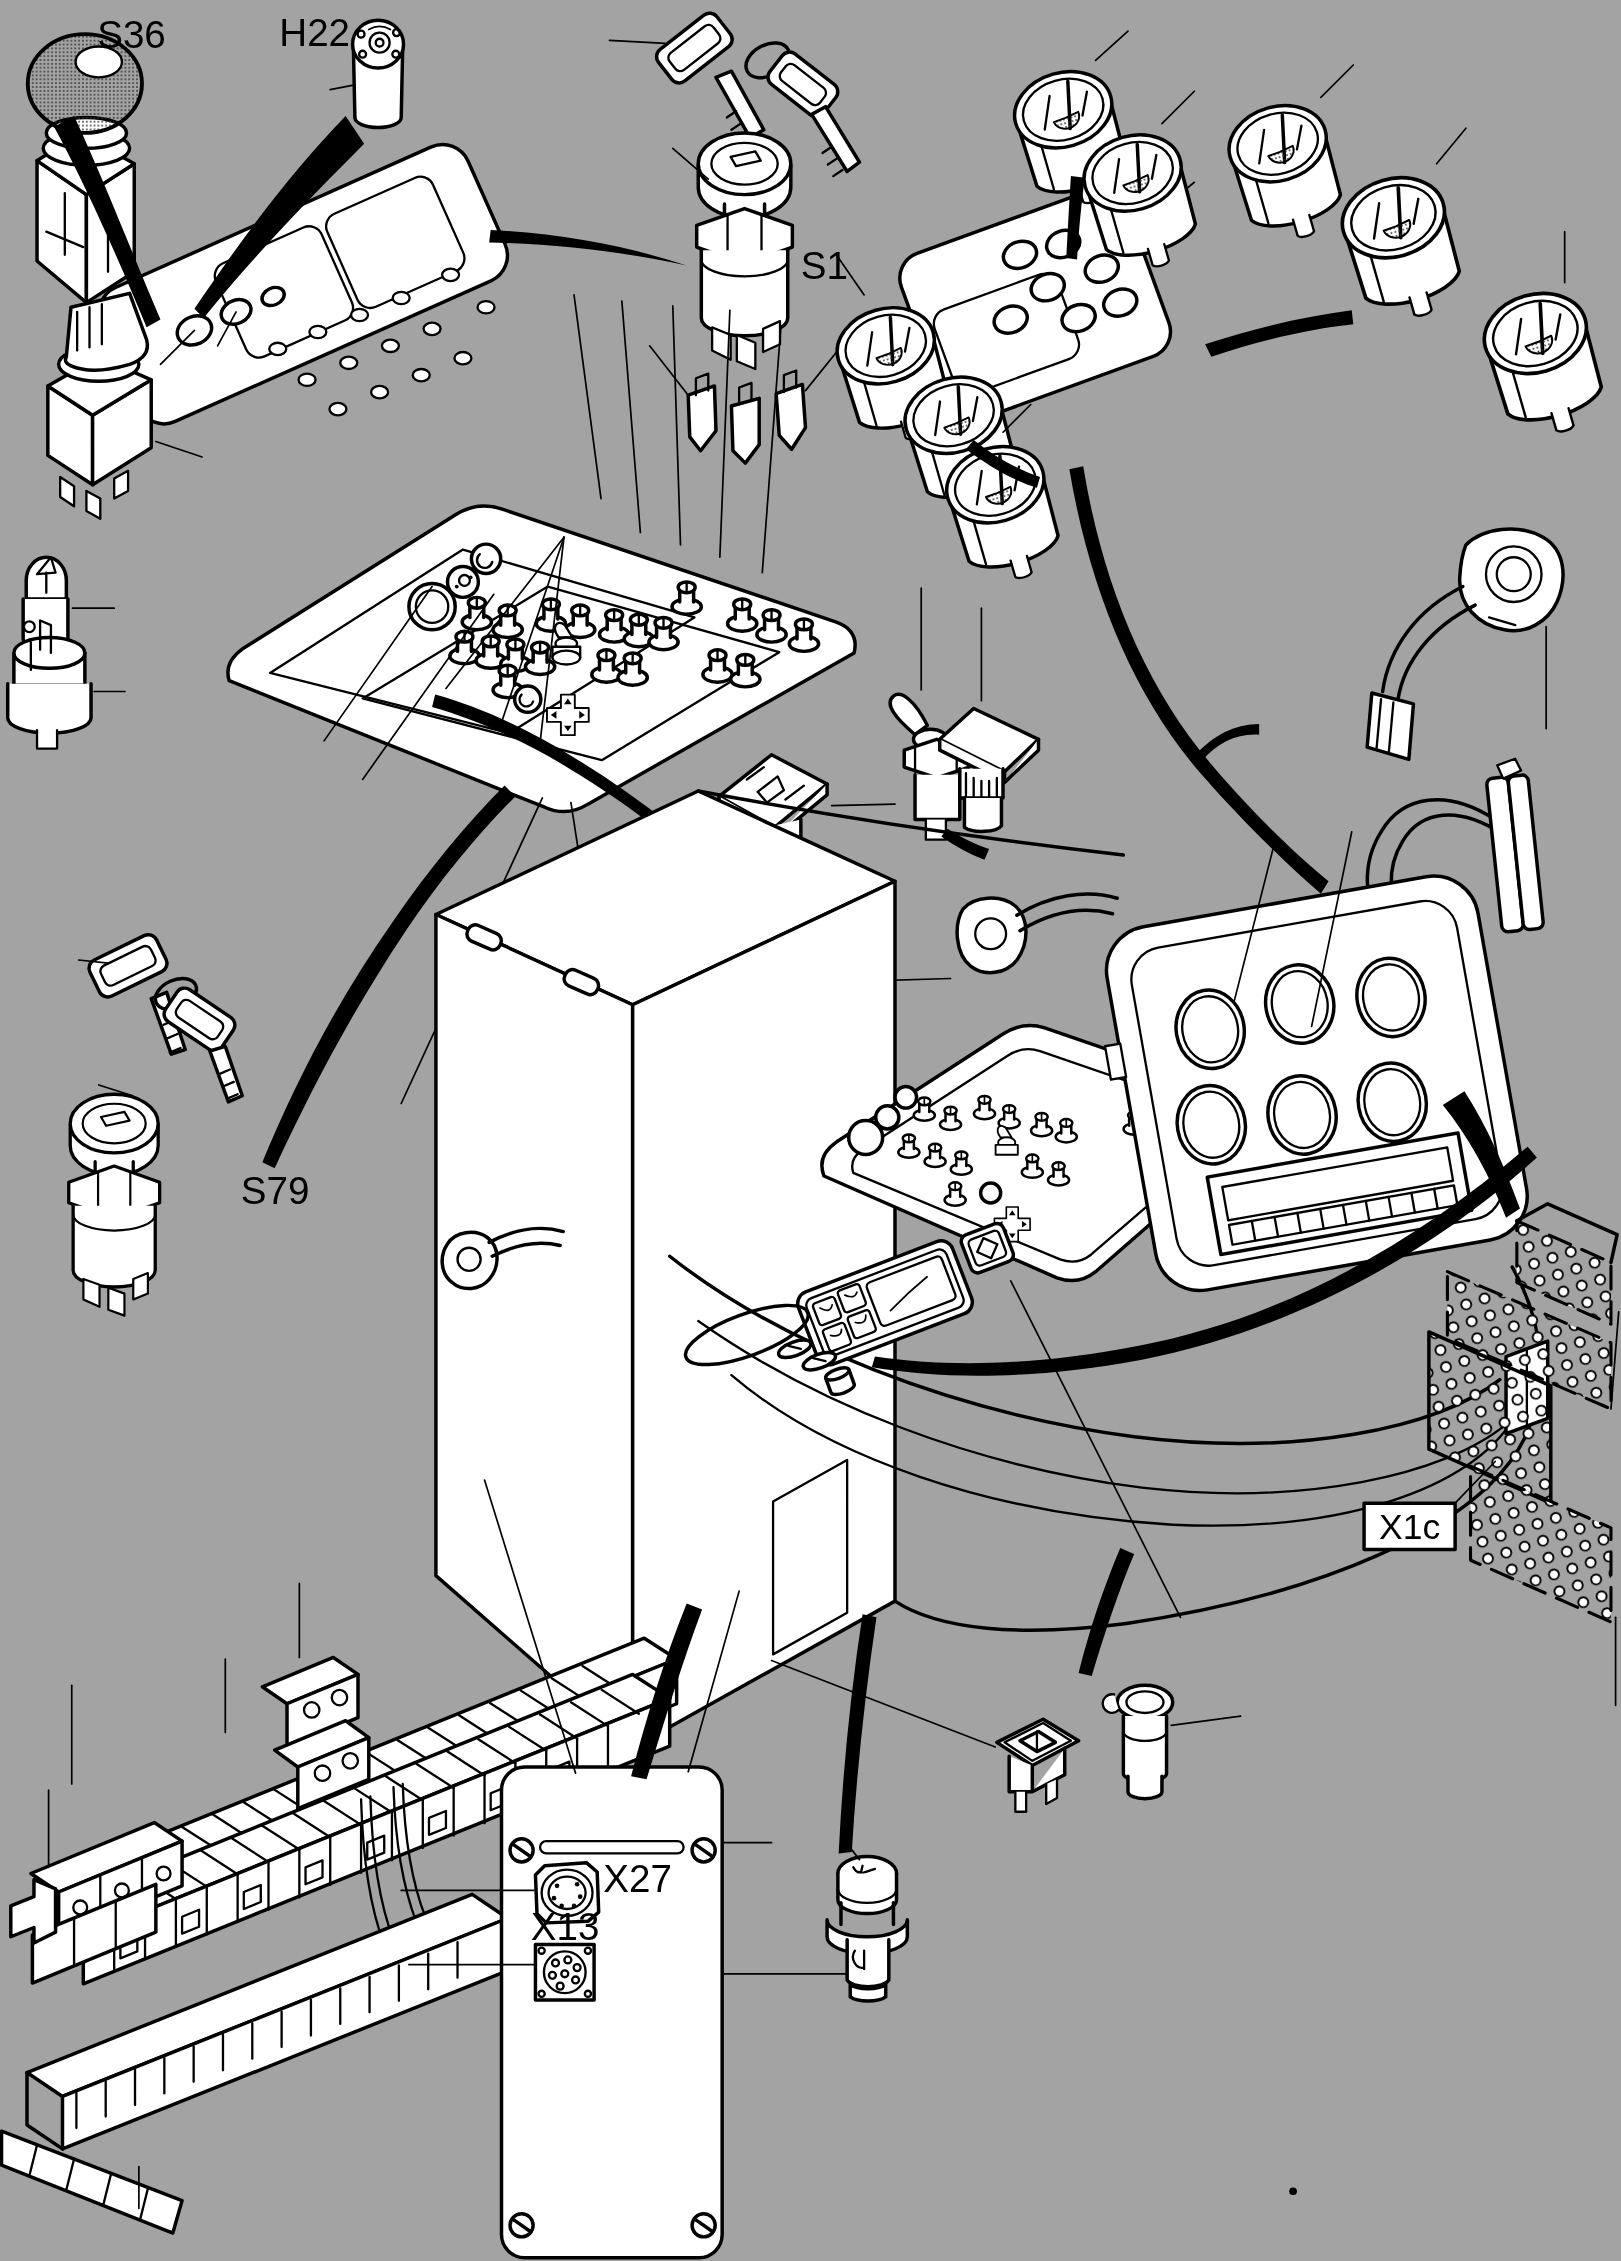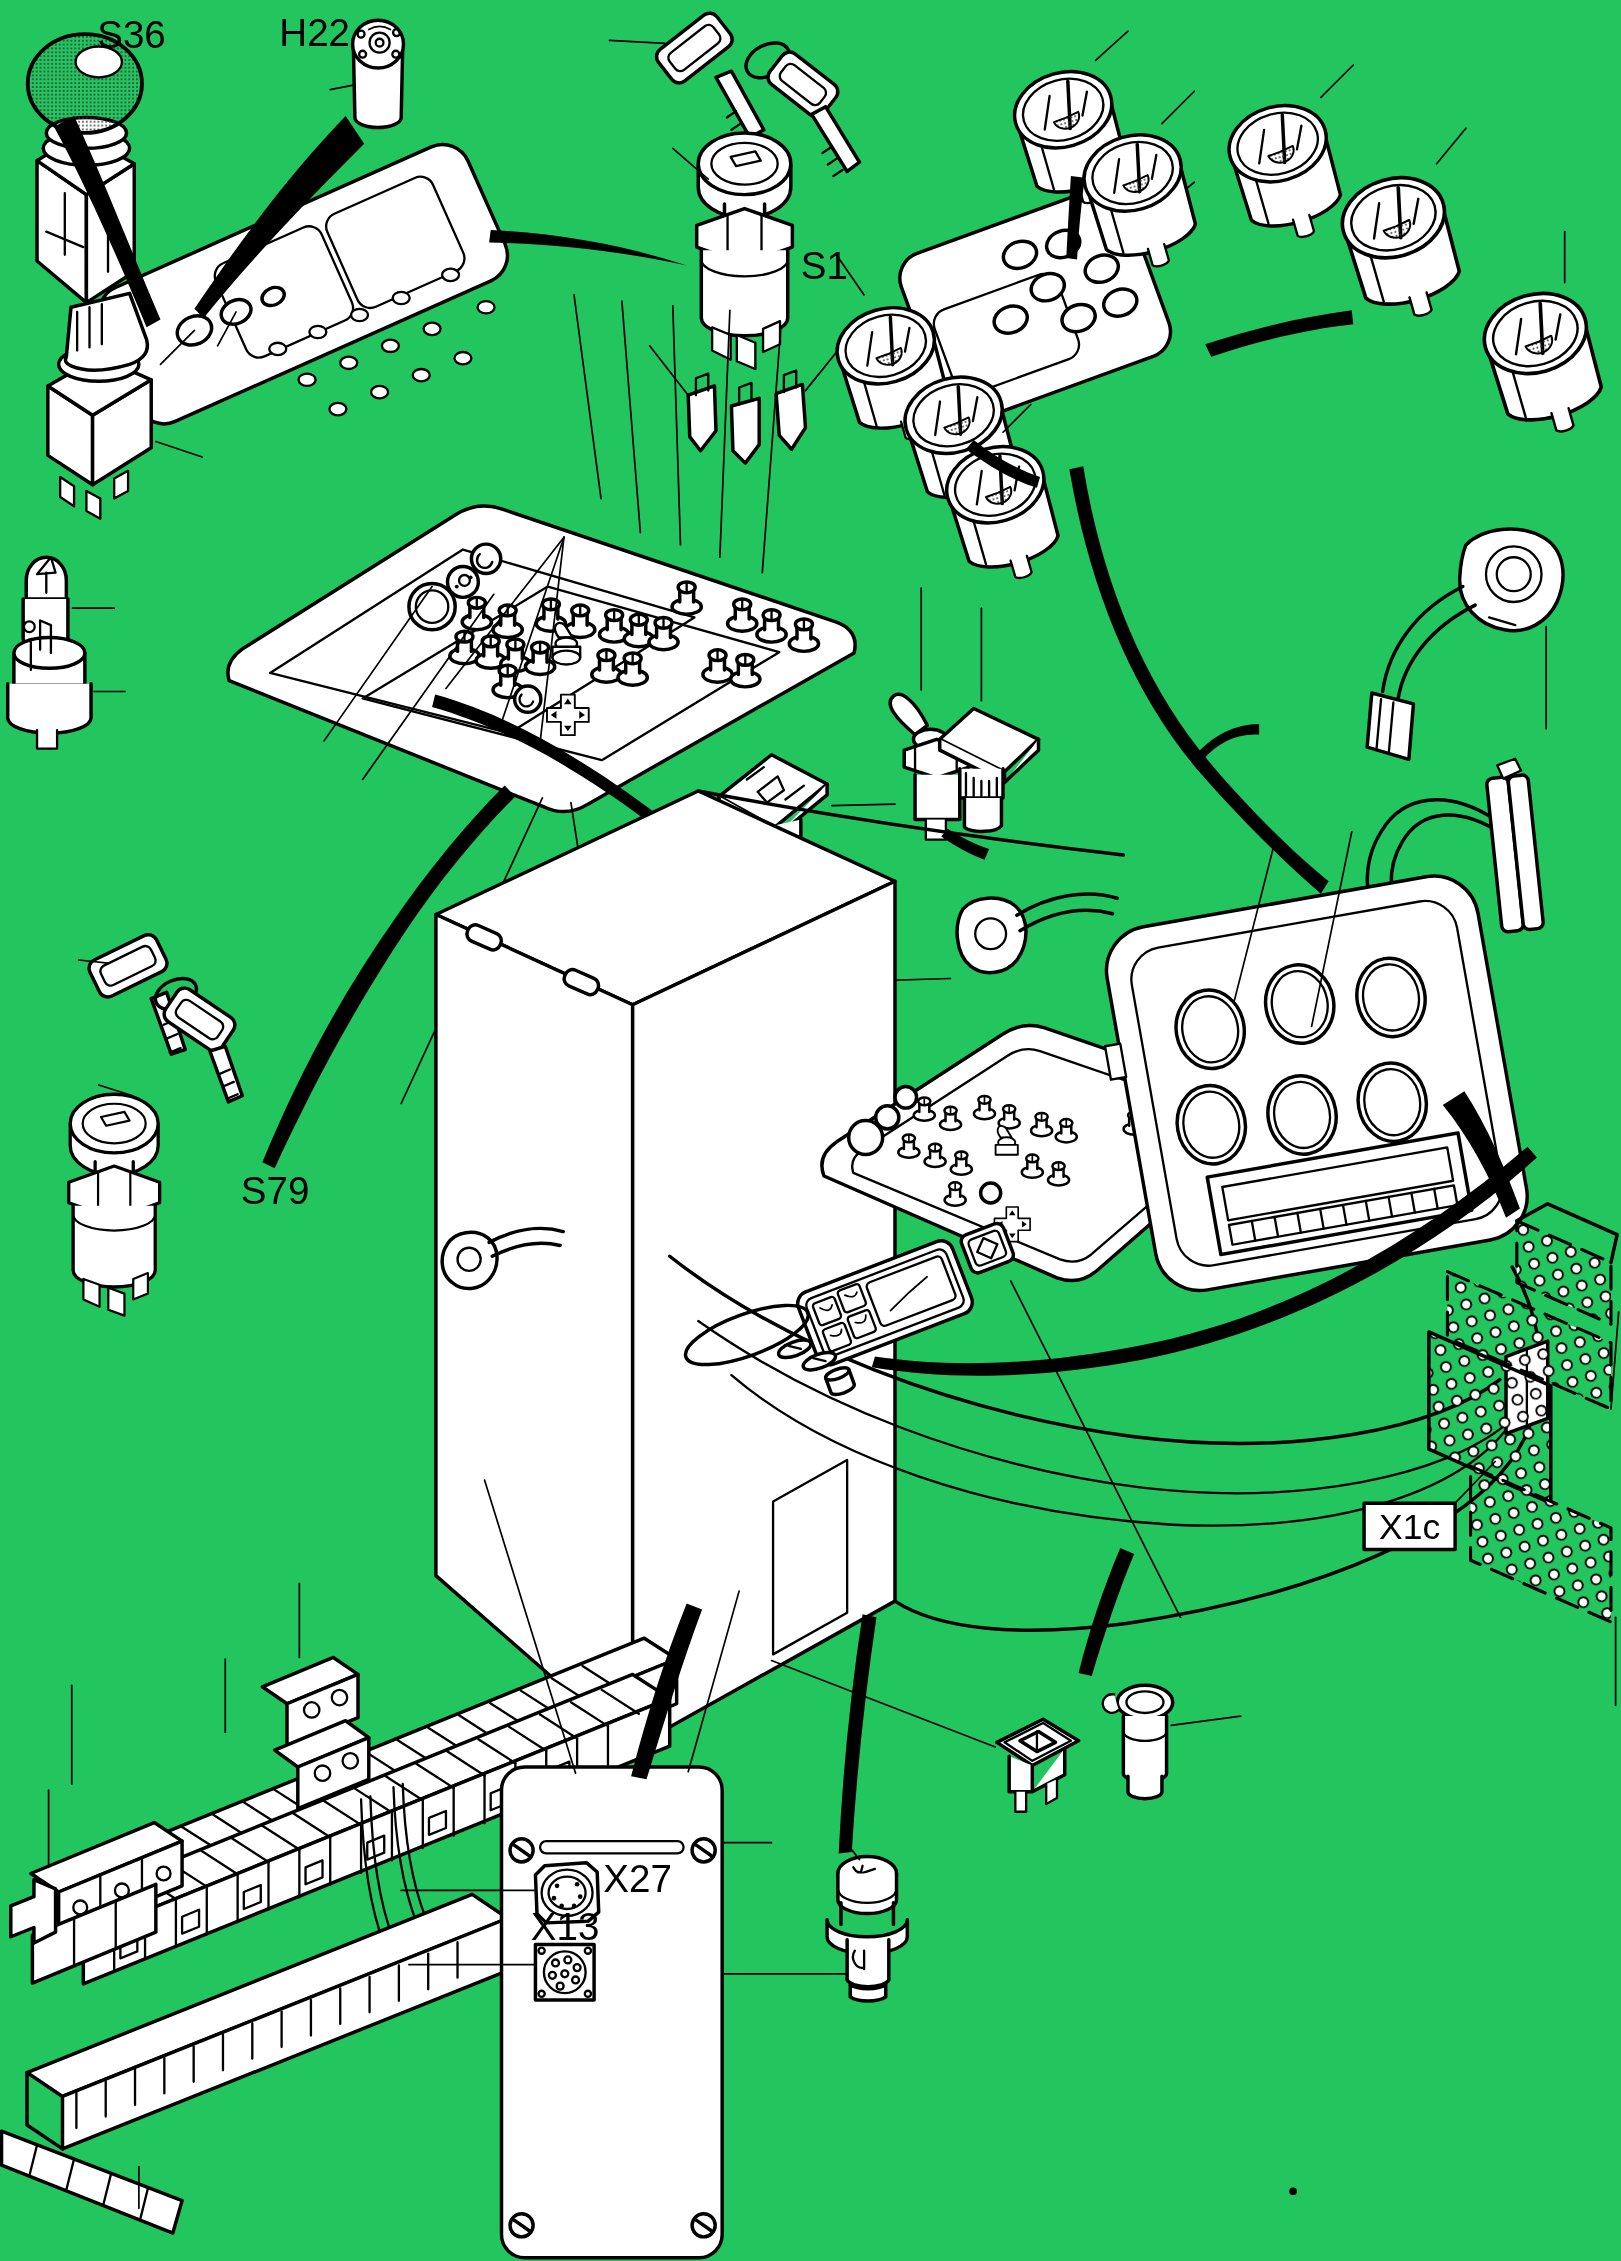--- a/index.html
+++ b/index.html
@@ -1,16 +1,16 @@
 <!DOCTYPE html>
 <html style="font-size:12.3px"><head>
 <meta charset="utf-8">
 <style>
   html,body{margin:0;padding:0;background:#ffffff;}
-  .stage{width:1621px;height:2261px;position:relative;background:#22c55e;}
+  .stage{width:1621px;height:2261px;position:relative;background:#a3a3a3;}
   svg{display:block}
   svg *{stroke-linecap:round;stroke-linejoin:round}
   .ln{stroke:#000;fill:none;stroke-width:4.5}
   .ln3{stroke:#000;fill:none;stroke-width:3}
   .wf{stroke:#000;fill:#ffffff;stroke-width:4.5}
   .wf3{stroke:#000;fill:#ffffff;stroke-width:3}
   .thin{stroke:#000;fill:none;stroke-width:2.2}
   .blk{fill:#000;stroke:none}
   .lbl{font-family:"Liberation Sans","DejaVu Sans",sans-serif;font-size:50px;fill:#000;stroke:none}
   .lblc{font-family:"Liberation Sans","DejaVu Sans",sans-serif;font-size:46px;fill:#000;stroke:none;text-anchor:middle}

